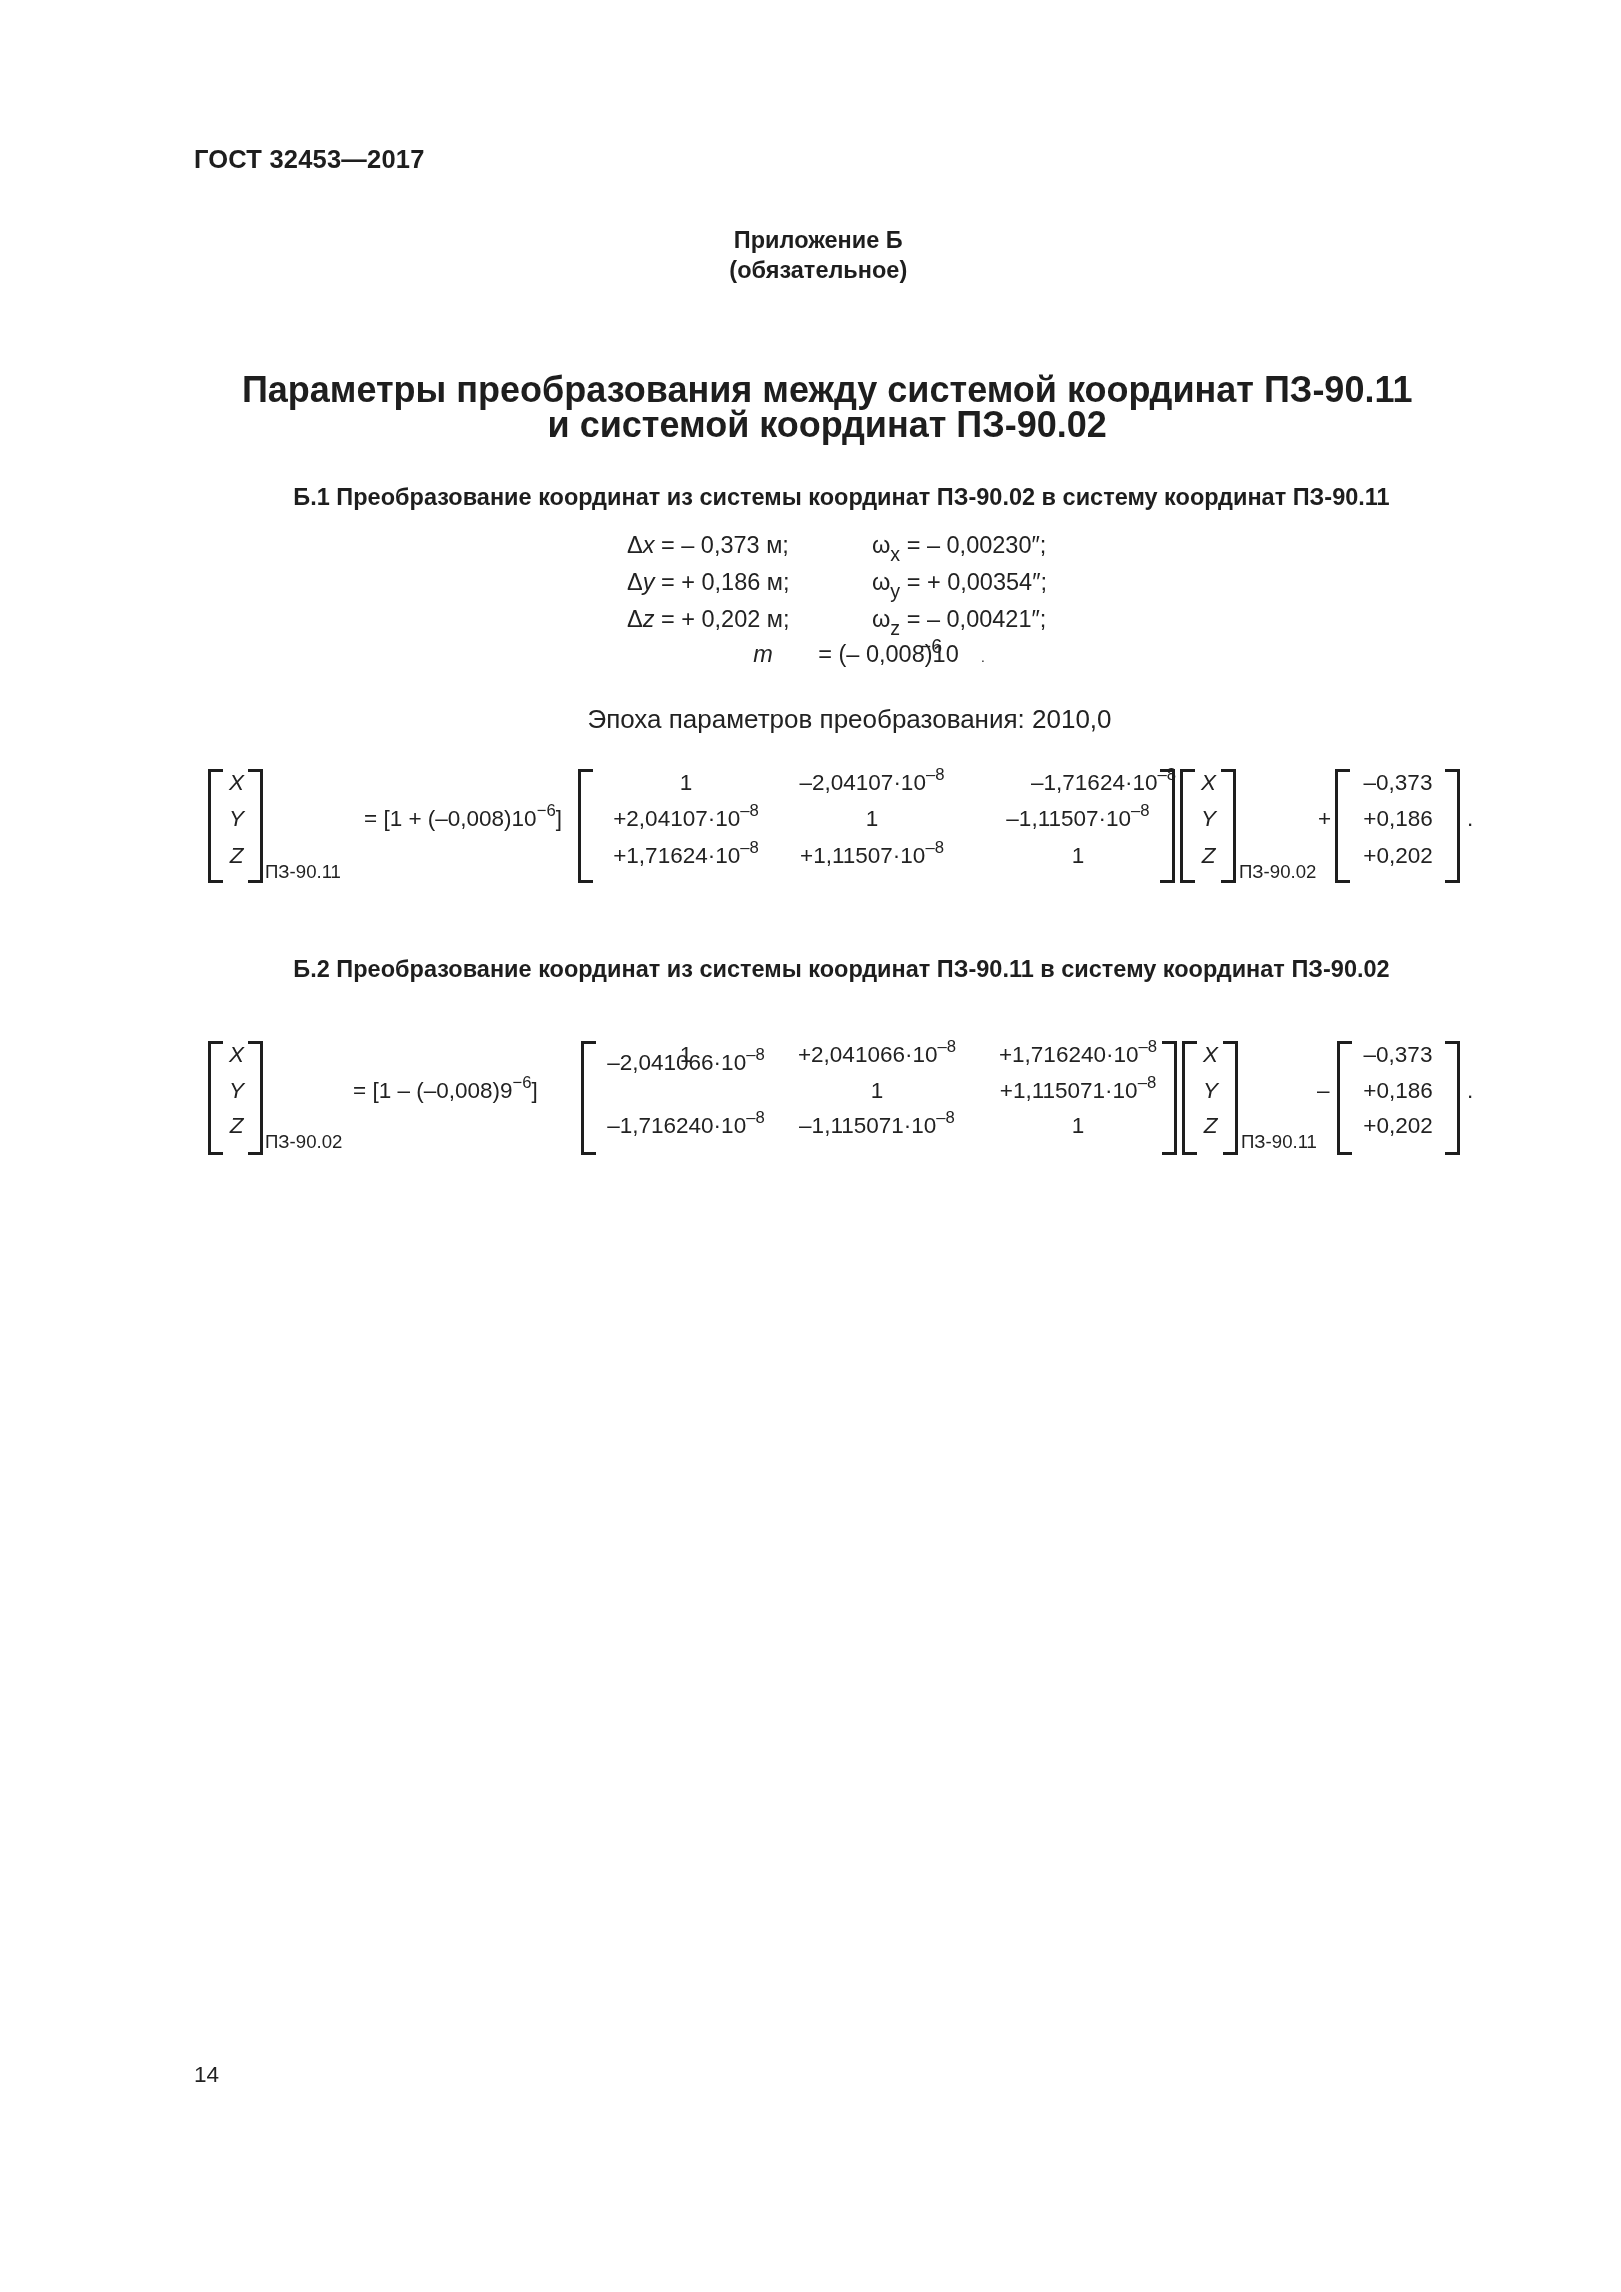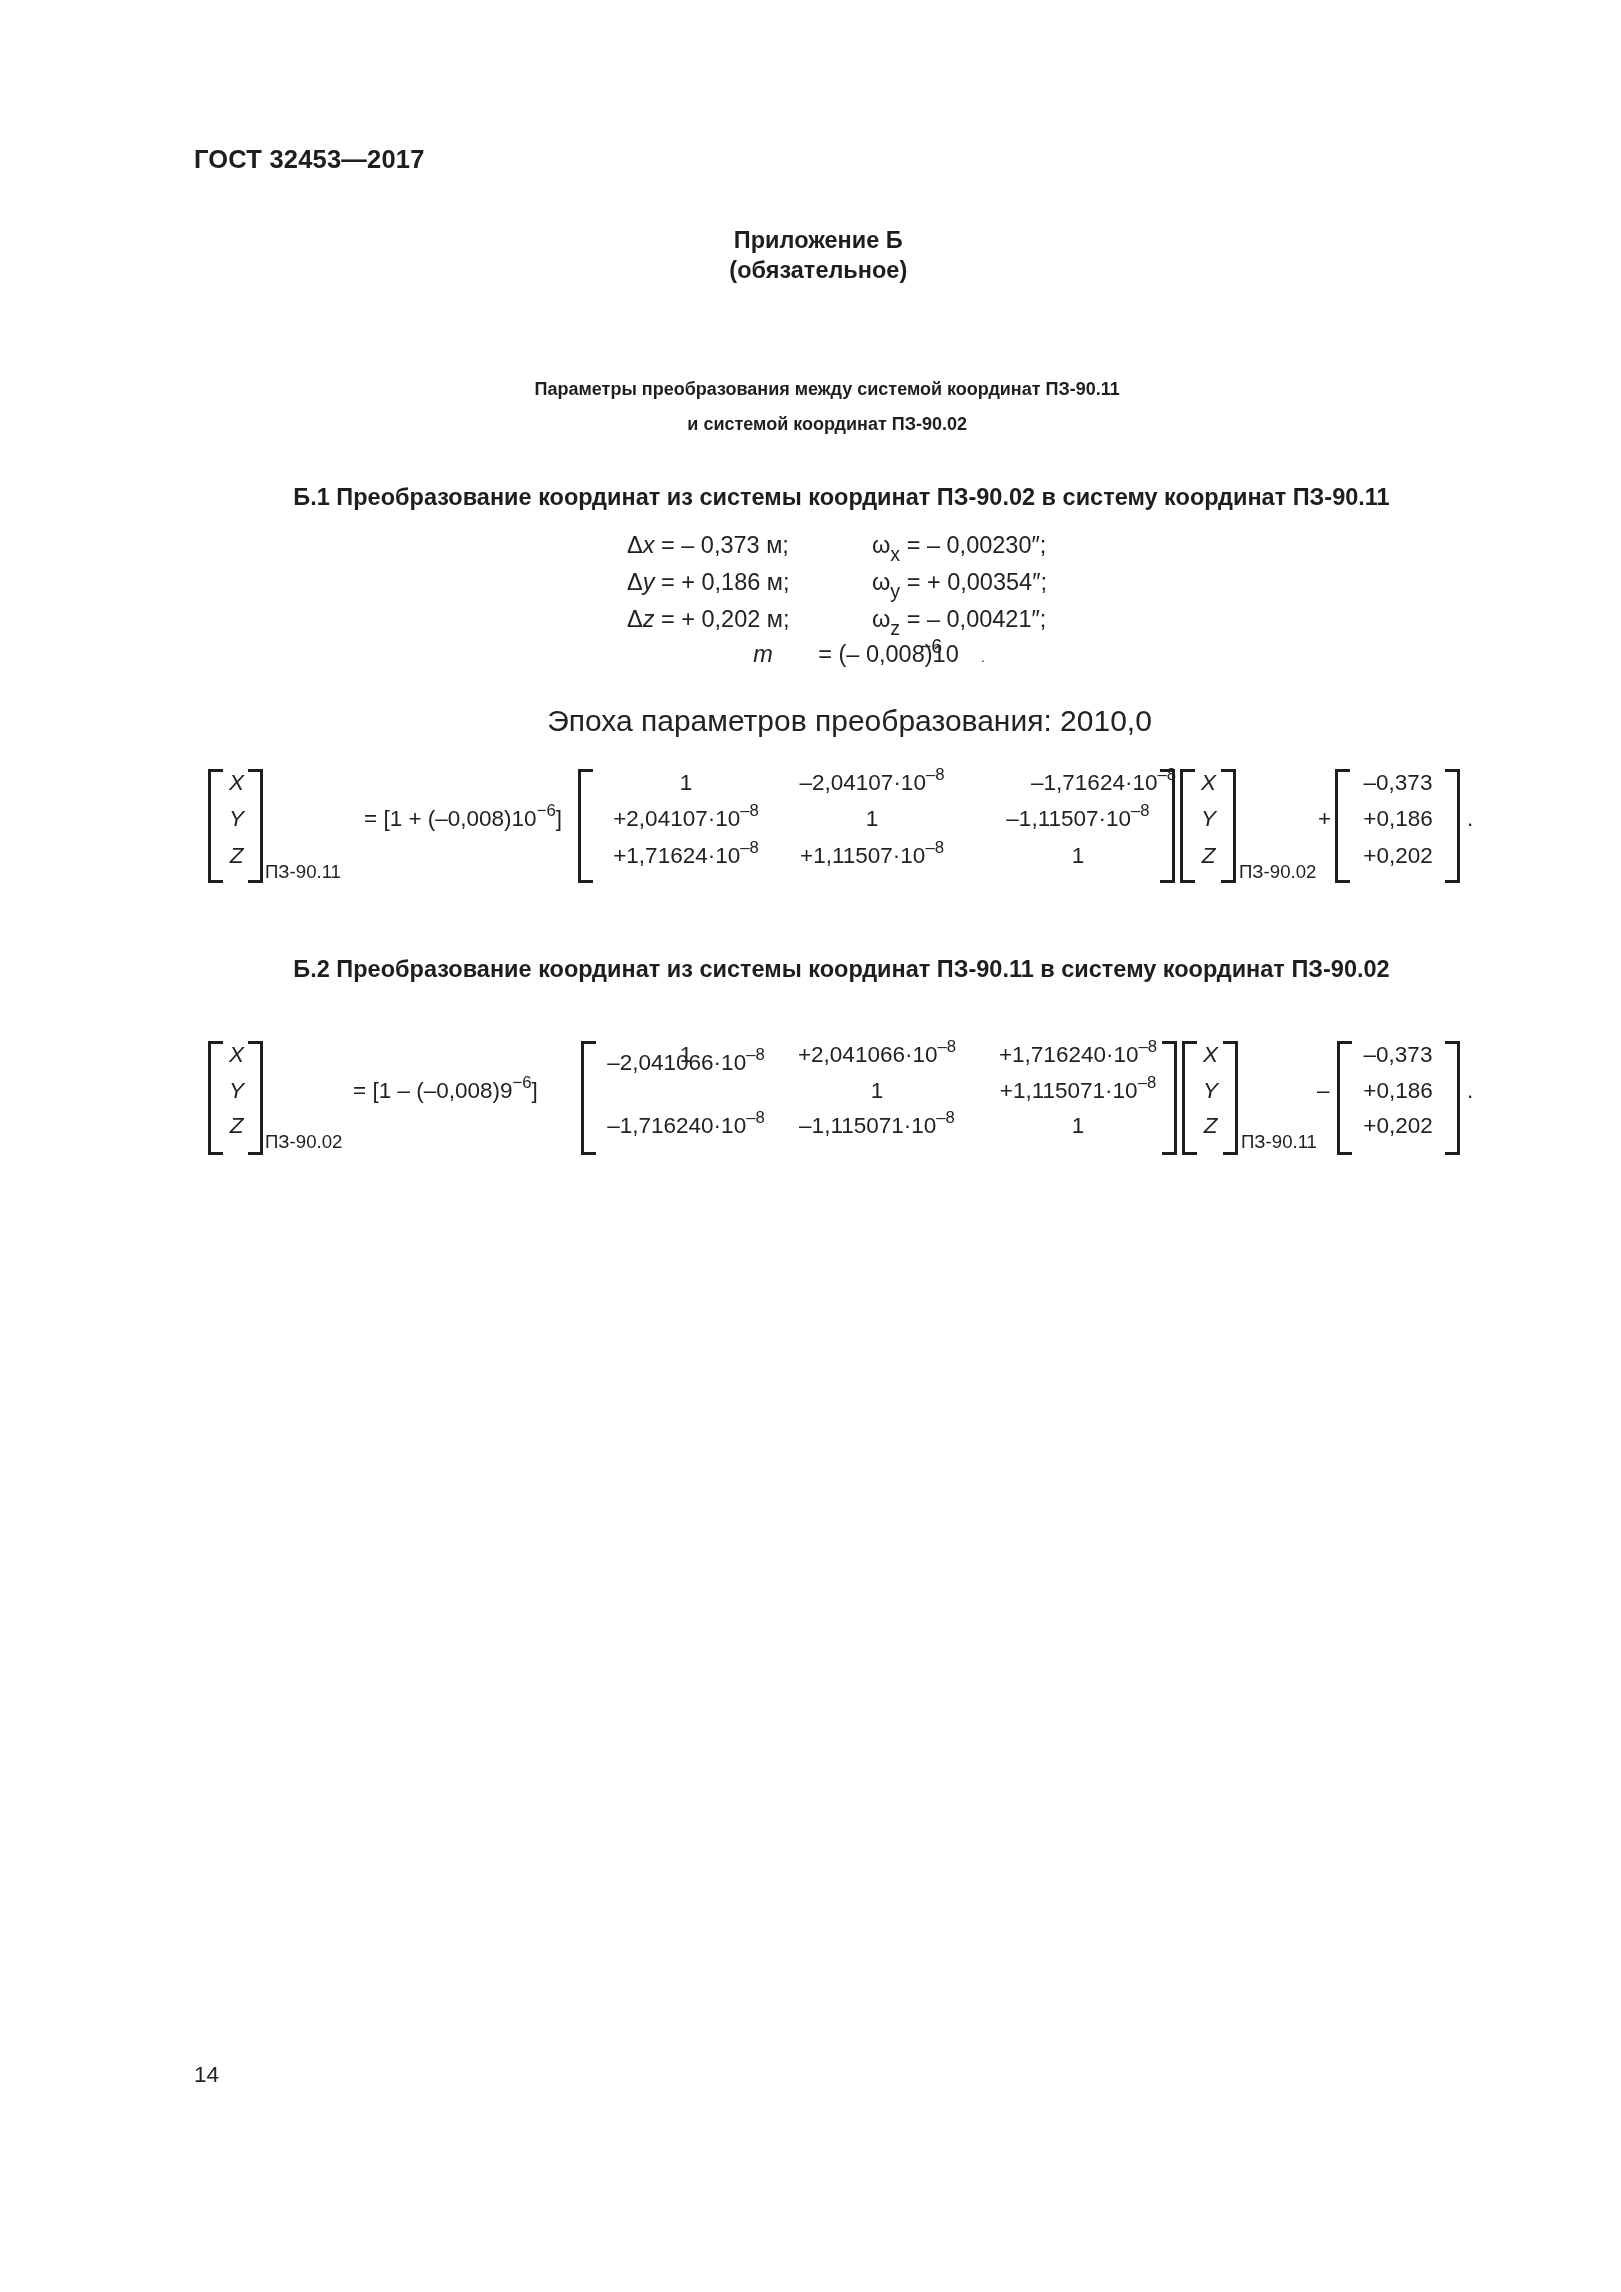--- a/index.html
+++ b/index.html
@@ -22,21 +22,21 @@
       letter-spacing: 0.2px;
     }
     .appendix {
       left: 0; width: 1621px; top: 225px;
       text-align: center; font-size: 23.5px; font-weight: bold; line-height: 30px;
       color: #1e1e1e;
     }
     .appendix div { position: relative; left: 7.8px; }
     .title {
       left: 0; width: 1621px; top: 372px;
-      text-align: center; font-size: 18px; font-weight: bold; line-height: 35px;
+      text-align: center; font-size: 36px; font-weight: bold; line-height: 35px;
       color: #1e1e1e;
     }
     .title div { position: relative; left: 16.7px; }
     .section-heading {
       left: 0; width: 1621px;
       text-align: center; font-size: 23.5px; font-weight: bold;
       color: #1e1e1e;
     }
     .section-heading span { position: relative; left: 31px; }
     .params {
@@ -46,21 +46,21 @@
     }
     .params .row { height: 37px; position: relative; }
     .params .lhs { position: absolute; left: 0; white-space: nowrap; }
     .params .rhs { position: absolute; left: 245px; white-space: nowrap; }
     .params sub { font-size: 19.6px; vertical-align: -7.8px; line-height: 0; }
     .params sup, .eq sup { font-size: 16.7px; vertical-align: 9.8px; line-height: 0; }
     .m-line { position: absolute; left: 0; width: 1621px; top: 635px; text-align: center; font-size: 23.5px; }
     .m-line span { position: relative; left: 39px; }
     .epoch {
       left: 0; width: 1621px; top: 704px;
-      text-align: center; font-size: 30px;
+      text-align: center; font-size: 26px;
     }
     .epoch span { position: relative; left: 39px; }
     i { font-style: italic; }
     .eq { font-size: 22.5px; color: #222; }
     .bracket {
       position: absolute;
       border-top: 3.4px solid #1e1e1e;
       border-bottom: 3.4px solid #1e1e1e;
       width: 11.8px;
     }

